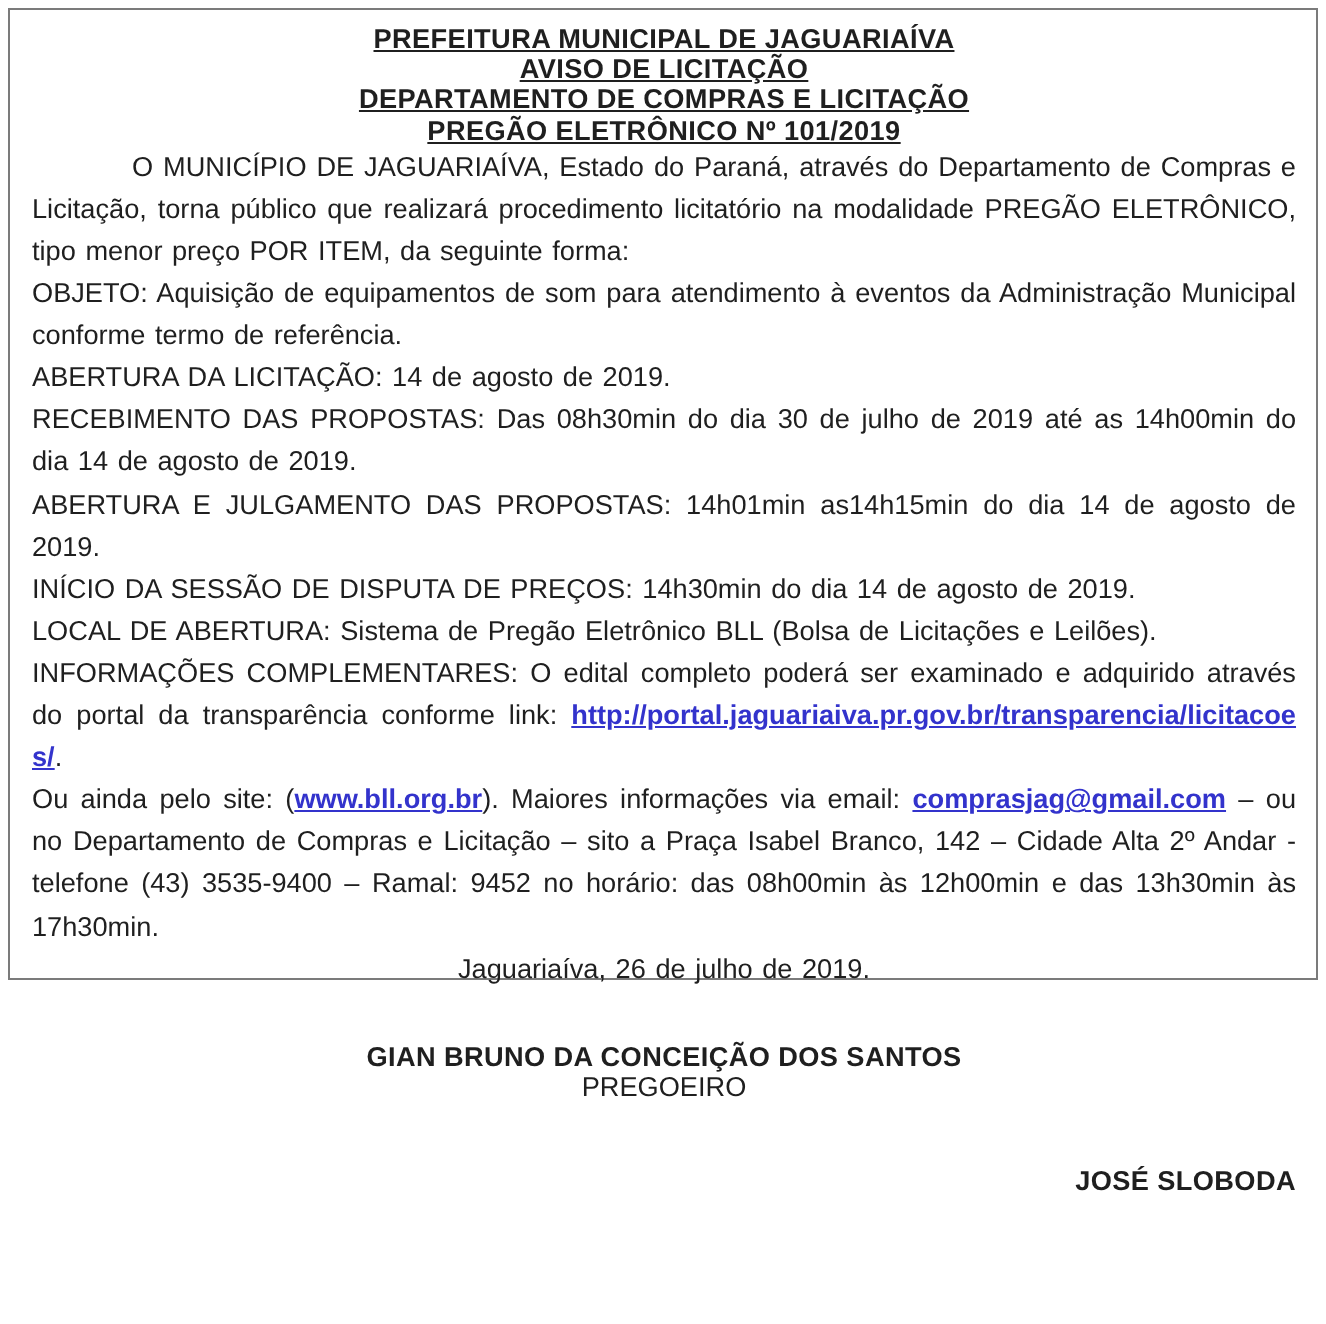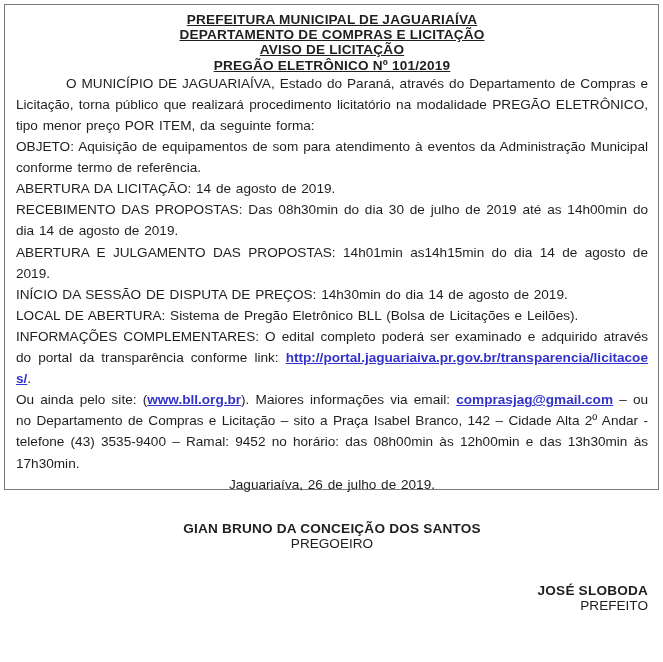--- a/index.html
+++ b/index.html
@@ -81,22 +81,22 @@
     text-align: right;
   }
 </style>
 </head>
 <body>
 
 <div class="page">
 
   <div class="doc-header">
     <div class="hline"><span>PREFEITURA MUNICIPAL DE JAGUARIAÍVA</span></div>
+    <div class="hline"><span>AVISO DE LICITAÇÃO</span></div>
     <div class="hline"><span>DEPARTAMENTO DE COMPRAS E LICITAÇÃO</span></div>
-    <div class="hline"><span>AVISO DE LICITAÇÃO</span></div>
     <div class="hline"><span>PREGÃO ELETRÔNICO Nº 101/2019</span></div>
   </div>
 
   <div class="doc-body">
 
     <p class="first-indent"><span>O MUNICÍPIO DE JAGUARIAÍVA, Estado do Paraná, através do Departamento de Compras e Licitação, torna público que realizará procedimento licitatório na modalidade PREGÃO ELETRÔNICO, tipo menor preço POR ITEM, da seguinte forma:</span></p>
 
     <p><b>OBJETO:</b><span> Aquisição de equipamentos de som para atendimento à eventos da Administração Municipal conforme termo de referência.</span></p>
 
     <p><b>ABERTURA DA LICITAÇÃO:</b><span> 14 de agosto de 2019.</span></p>
@@ -115,17 +115,16 @@
 
     <p class="date-line">Jaguariaíva, 26 de julho de 2019.</p>
 
     <div class="signature sig-first">
       <div class="sig-name">GIAN BRUNO DA CONCEIÇÃO DOS SANTOS</div>
       <div class="sig-role">PREGOEIRO</div>
     </div>
 
     <div class="signature sig-second">
       <div class="sig-name">JOSÉ SLOBODA</div>
-      <div class="sig-role">PREFEITO</div>
     </div>
 
   </div>
 </div>
 
 </body></html>

